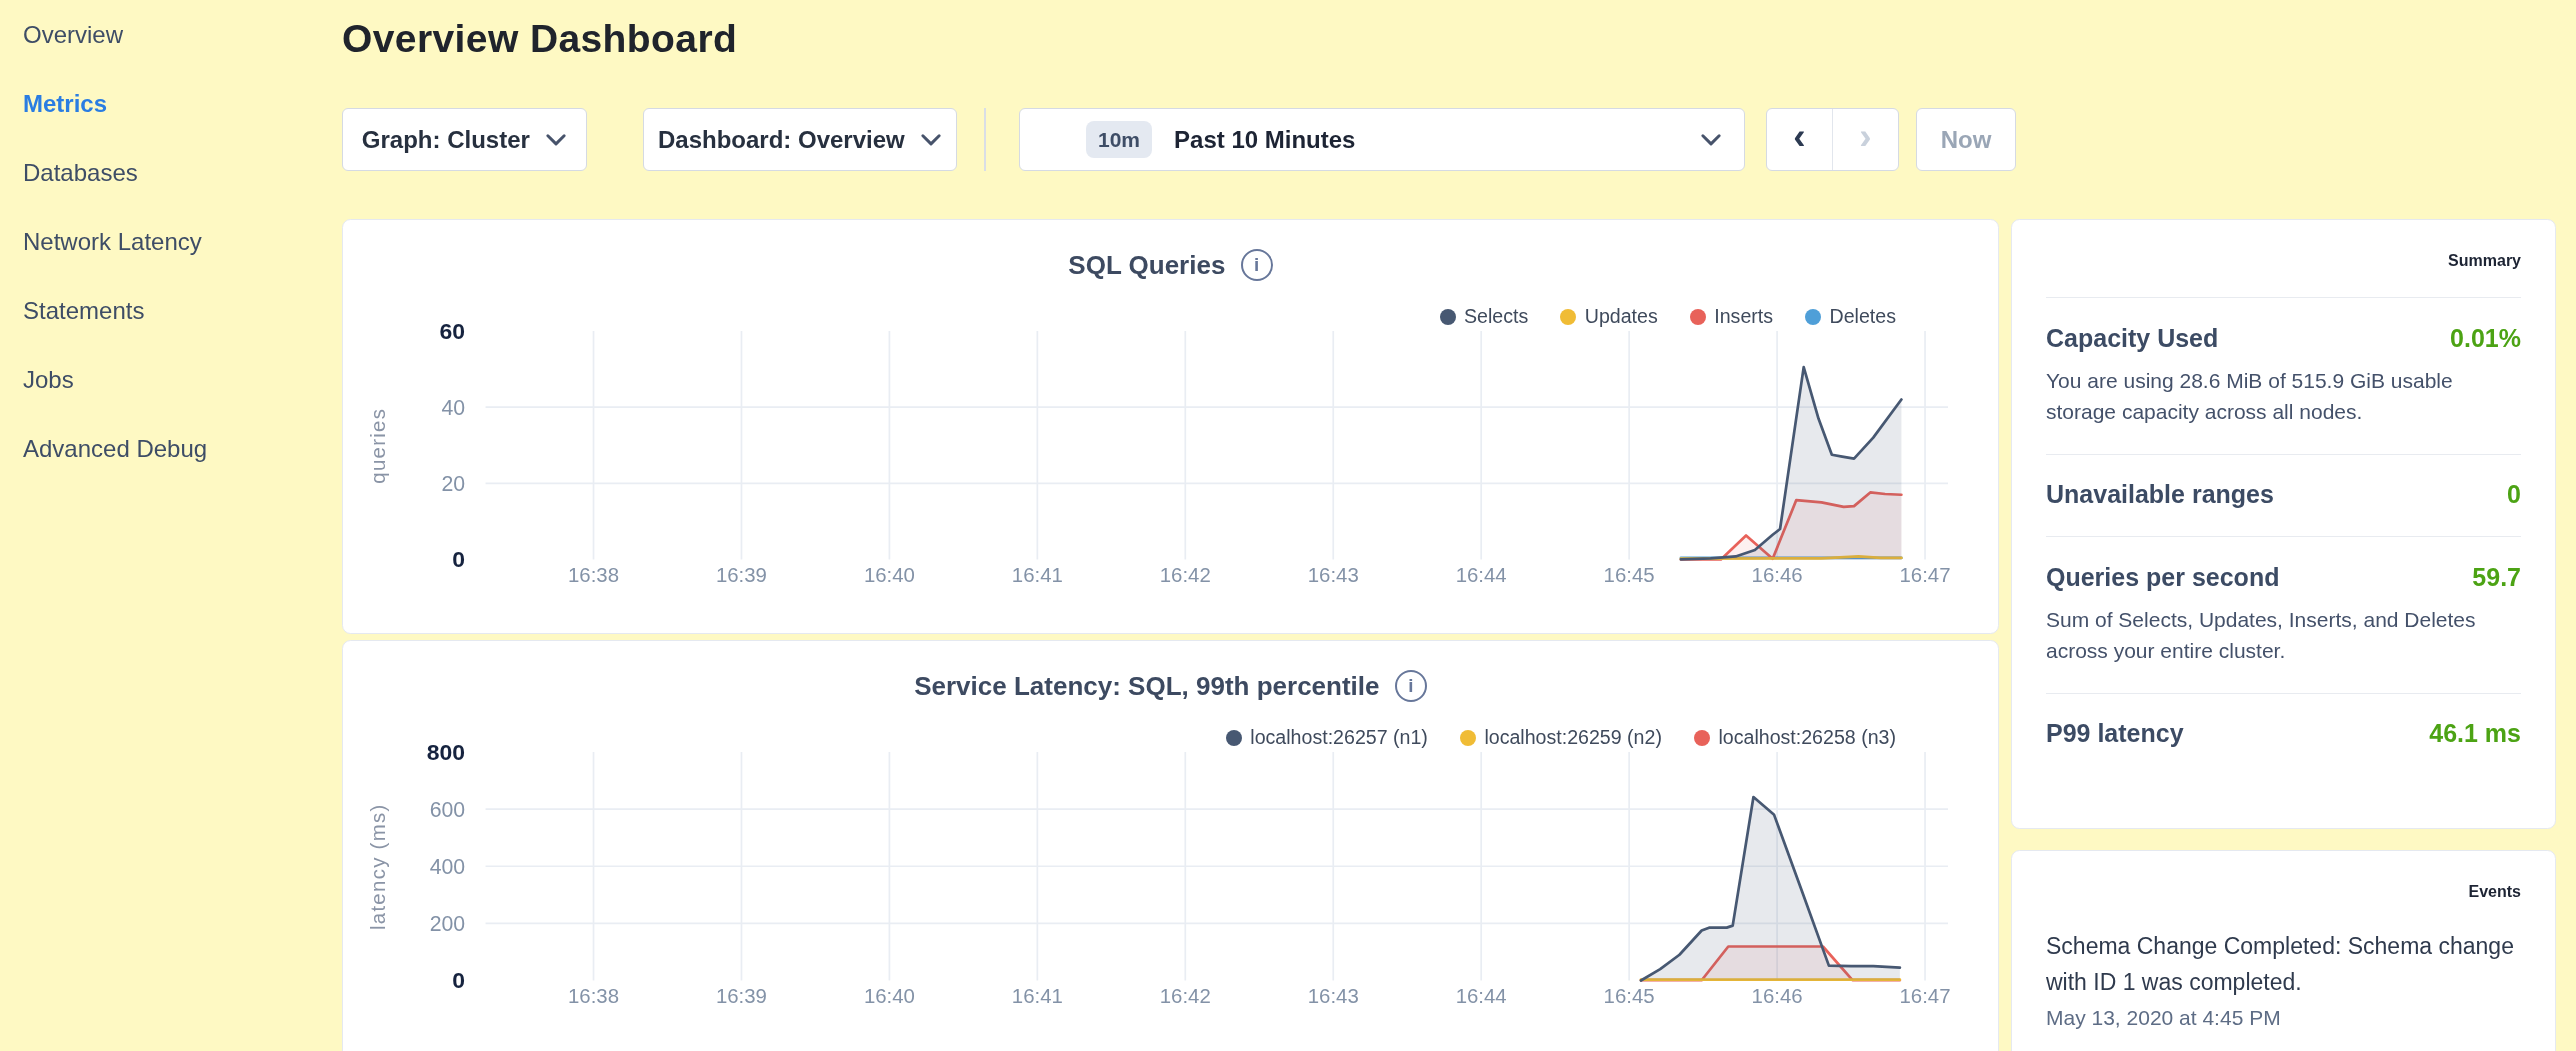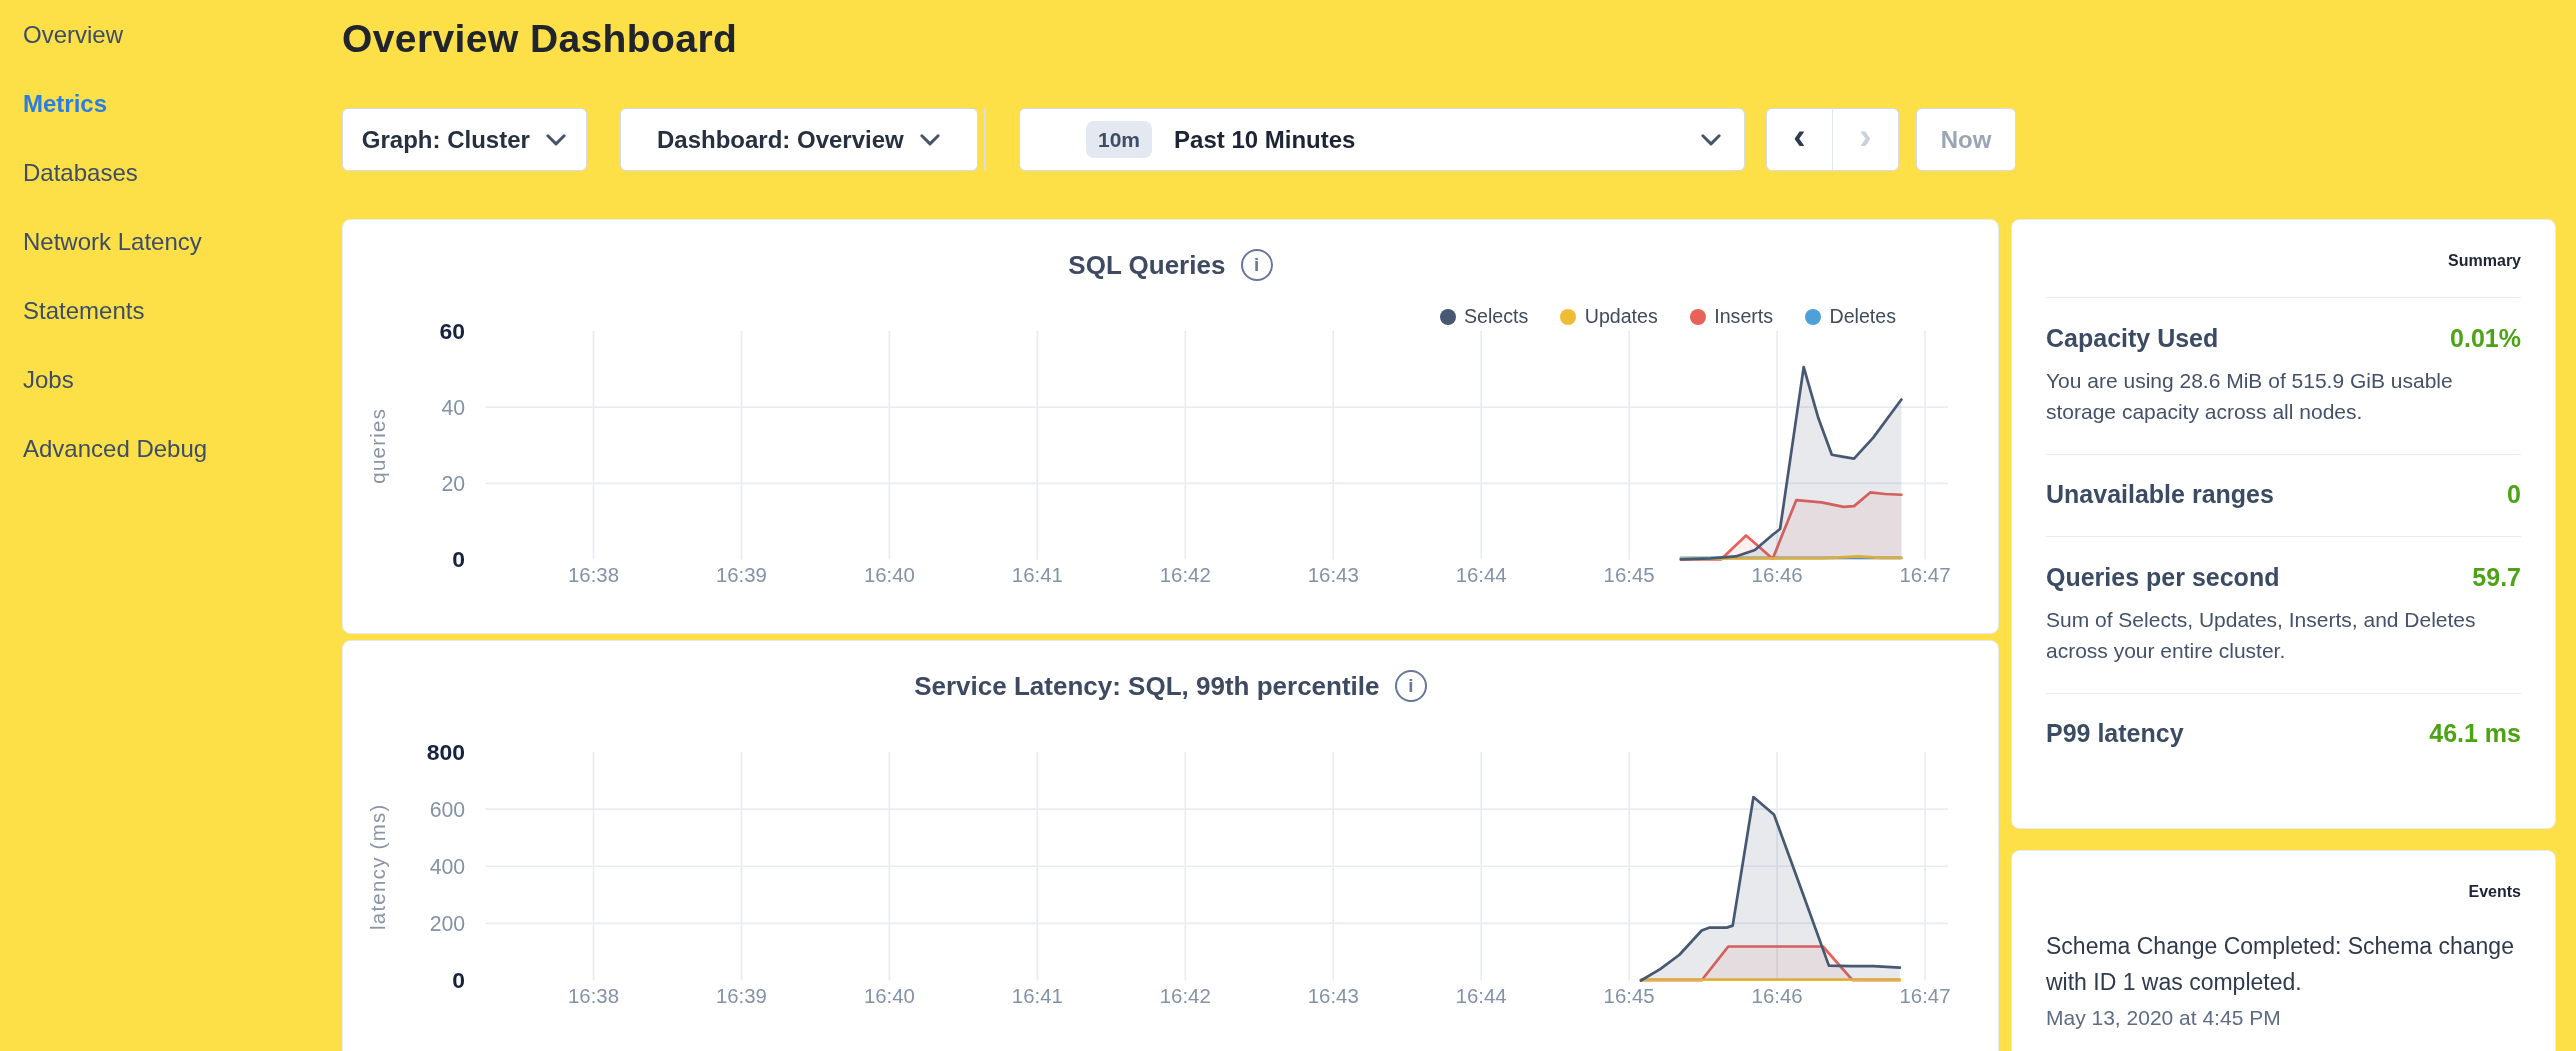--- a/index.html
+++ b/index.html
@@ -1,39 +1,39 @@
 <!DOCTYPE html>
 <html style="font-size:13.6px"><head>
 <meta charset="utf-8">
 <style>
   * { margin:0; padding:0; box-sizing:border-box; }
   html,body { background:#eef1f6; }
   .page {
     position:relative; width:2576px; height:1051px; overflow:hidden;
-    background:#fde047; font-family:"Liberation Sans", sans-serif; color:#3e4d66;
+    background:#fef9c3; font-family:"Liberation Sans", sans-serif; color:#3e4d66;
   }
   
   .sidebar { position:absolute; left:0; top:0; width:342px; padding-top:0; }
   .nav-item {
     height:69px; display:flex; align-items:center; padding-left:23px;
     font-size:24px; font-weight:500; color:#3e4d66; cursor:pointer;
   }
   .nav-item.active { color:#2a7de2; font-weight:700; }
   
   .page-title {
     position:absolute; left:342px; top:17px; font-size:39px; font-weight:600;
     color:#20242c; letter-spacing:0.4px;
   }
   
   .ctl { position:absolute; top:108px; height:63px; background:#fff;
     border:1.7px solid #d5dae3; border-radius:6px; display:flex; align-items:center;
     font-size:24px; font-weight:600; color:#27303f; cursor:pointer; }
   .dd { justify-content:center; gap:15.3px; }
   .dd-graph { left:342px; width:245px; }
-  .dd-dashboard { left:620px; width:358px; }
+  .dd-dashboard { left:643px; width:314px; }
   .chev { display:inline-flex; color:#47536b; }
   .chev svg { width:22px; height:13.6px; }
   .vdivider { position:absolute; left:984px; top:108px; width:1.7px; height:63px; background:#d9dee6; }
   .timebox { left:1019px; width:726px; padding:0 22px; justify-content:flex-start; gap:22px; }
   .time-badge { background:#e4e9f1; color:#3e4d66; font-size:21px; font-weight:700;
     border-radius:8px; padding:6.8px 12px;margin-left:44px; }
   .time-label { font-size:24px; font-weight:700; color:#1d2434; flex:1; text-align:left; }
   .arrow-group { position:absolute; left:1766px; top:108px; width:133px; height:63px;
     background:#fff; border:1.7px solid #d5dae3; border-radius:6px; display:flex; }
   .arrow-btn { flex:1; display:flex; align-items:center; justify-content:center;
@@ -189,20 +189,34 @@
         <path d="M 1555.9 289 L 1555.9,289.0 L 1590.7,287.7 L 1620.3,285.4 L 1642.9,277.8 L 1663.8,259.9 L 1672.5,253.1 L 1700.3,62.6 L 1717.7,123.1 L 1733.4,165.7 L 1745.6,167.9 L 1759.5,170.2 L 1782.1,145.5 L 1815.2,100.7 L 1815.2 289 Z" fill="rgba(70,87,113,0.13)" stroke="none"></path>
         <polyline points="1555.9,289.0 1590.7,287.7 1620.3,285.4 1642.9,277.8 1663.8,259.9 1672.5,253.1 1700.3,62.6 1717.7,123.1 1733.4,165.7 1745.6,167.9 1759.5,170.2 1782.1,145.5 1815.2,100.7" fill="none" stroke="#475872" stroke-width="3.2" stroke-linejoin="round" stroke-linecap="round"></polyline>
       </svg>
   </section>
 
   <section class="card chart-card-2">
     <div class="chart-title-row">
       <span class="chart-title">Service Latency: SQL, 99th percentile</span>
       <span class="info-icon">i</span>
     </div>
+    <div class="legend">
+        <span class="legend-item">
+          <span class="legend-dot" style="background: rgb(71, 88, 114);"></span>
+          <span>localhost:26257 (n1)</span>
+        </span>
+        <span class="legend-item">
+          <span class="legend-dot" style="background: rgb(240, 188, 53);"></span>
+          <span>localhost:26259 (n2)</span>
+        </span>
+        <span class="legend-item">
+          <span class="legend-dot" style="background: rgb(232, 98, 90);"></span>
+          <span>localhost:26258 (n3)</span>
+        </span>
+      </div>
     <div class="ylab">latency (ms)</div>
     <svg class="chart-svg" viewBox="0 0 1910 332" preserveAspectRatio="none">
         <line x1="277" y1="20" x2="277" y2="289" stroke="#e9edf3" stroke-width="2"></line>
         <text x="277" y="316" text-anchor="middle" fill="#8392a7" font-size="24" font-family="Liberation Sans, sans-serif">16:38</text>
         <line x1="451" y1="20" x2="451" y2="289" stroke="#e9edf3" stroke-width="2"></line>
         <text x="451" y="316" text-anchor="middle" fill="#8392a7" font-size="24" font-family="Liberation Sans, sans-serif">16:39</text>
         <line x1="625" y1="20" x2="625" y2="289" stroke="#e9edf3" stroke-width="2"></line>
         <text x="625" y="316" text-anchor="middle" fill="#8392a7" font-size="24" font-family="Liberation Sans, sans-serif">16:40</text>
         <line x1="799" y1="20" x2="799" y2="289" stroke="#e9edf3" stroke-width="2"></line>
         <text x="799" y="316" text-anchor="middle" fill="#8392a7" font-size="24" font-family="Liberation Sans, sans-serif">16:41</text>

